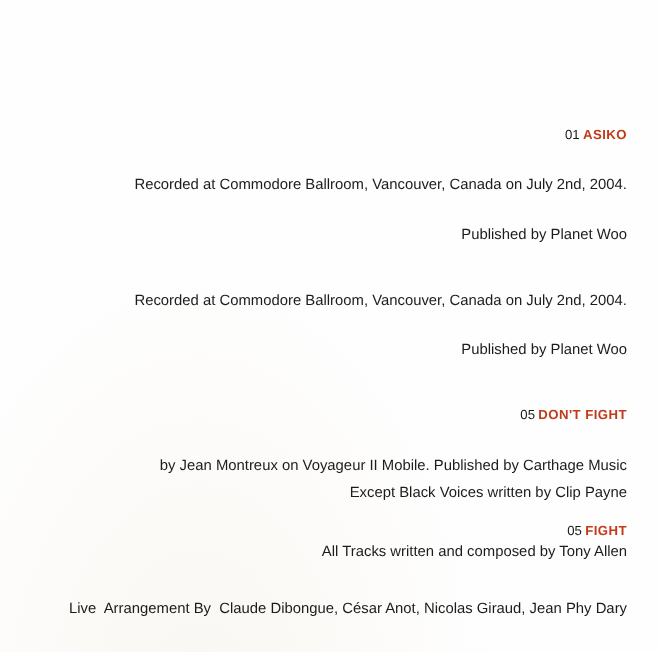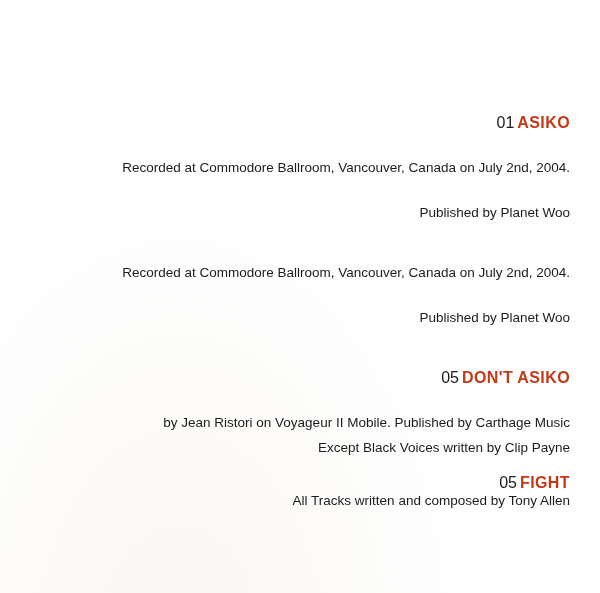--- a/index.html
+++ b/index.html
@@ -22,21 +22,21 @@
     position: absolute;
     top: 70px;
     left: 30px;
     right: 30px;
     text-align: right;
     font-size: 13.5px;
     line-height: 15px;
     white-space: pre-wrap;
   }
   .t-heading {
-    font-size: 16px;
+    font-size: 12px;
     line-height: 15px;
   }
   .t-num {
     color: #1b1b1b;
     font-weight: 400;
     margin-right: 3px;
   }
   .t-name {
     color: #c23a18;
     font-weight: 700;
@@ -64,22 +64,22 @@
 
   <div class="tracklist">
 
     <div class="t-heading"><span class="t-num">01</span><span class="t-name">ASIKO</span></div>
     <div class="t-line">Recorded at Commodore Ballroom, Vancouver, Canada on July 2nd, 2004.</div>
     <div class="t-line">Published by Planet Woo</div>
 
     <div class="t-line">Recorded at Commodore Ballroom, Vancouver, Canada on July 2nd, 2004.</div>
     <div class="t-line">Published by Planet Woo</div>
 
-    <div class="t-heading"><span class="t-num">05</span><span class="t-name">DON'T ASIKO</span></div>
-    <div class="t-line">by Jean Ristori on Voyageur II Mobile. Published by Carthage Music</div>
+    <div class="t-heading"><span class="t-num">05</span><span class="t-name">DON'T FIGHT</span></div>
+    <div class="t-line">by Jean Montreux on Voyageur II Mobile. Published by Carthage Music</div>
 
     <div class="t-heading"><span class="t-num">05</span><span class="t-name">FIGHT</span></div>
     
 
     
     
     
 
     
     
@@ -88,16 +88,17 @@
     
     
     
     
 
   </div>
 
   <div class="credits">
     <div class="c-line">Except Black Voices written by Clip Payne</div>
     <div class="c-line">All Tracks written and composed by Tony Allen</div>
+    <div class="c-line">Live  Arrangement By  Claude Dibongue, César Anot, Nicolas Giraud, Jean Phy Dary</div>
     
   </div>
 
 </div>
 
 </body></html>

